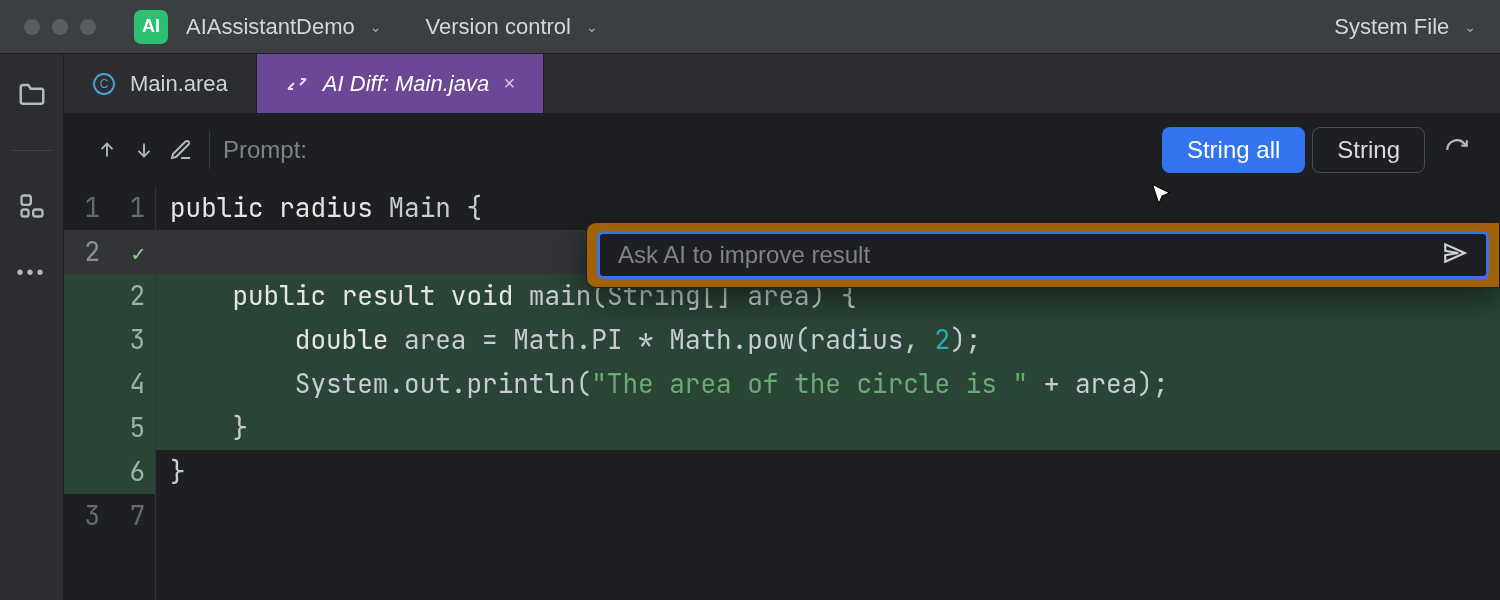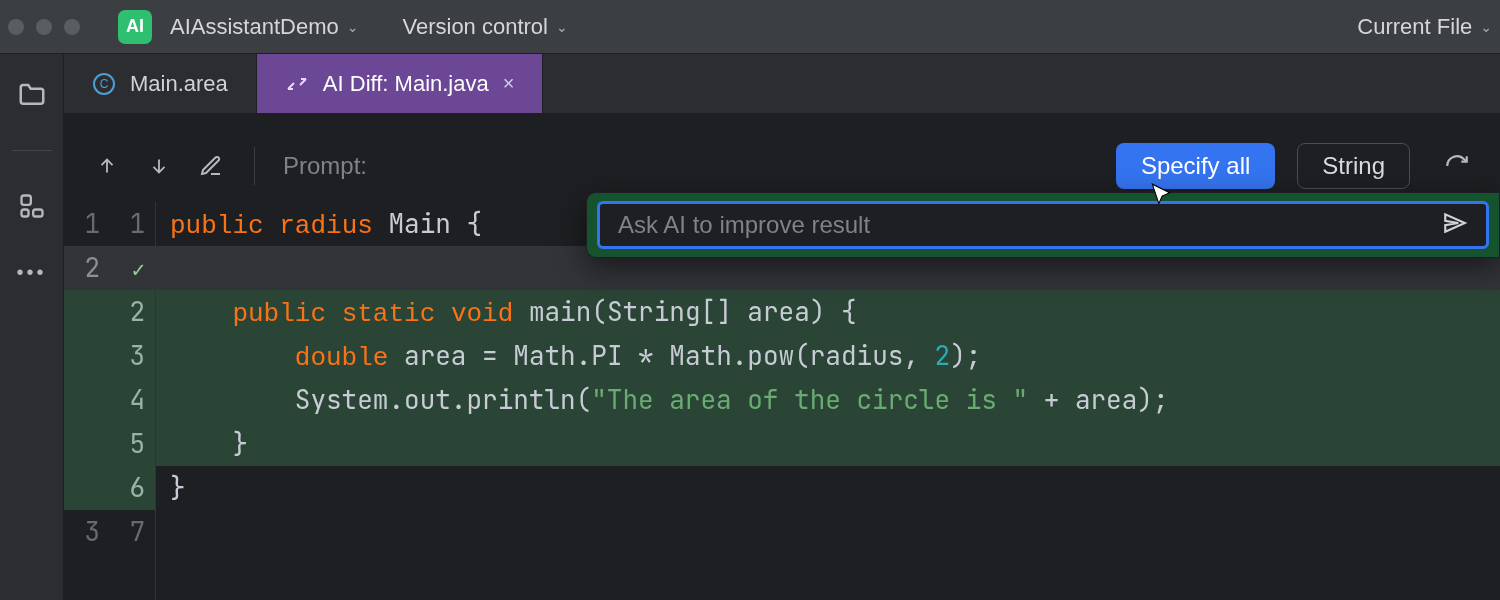--- a/index.html
+++ b/index.html
@@ -9,34 +9,34 @@
     font-family: -apple-system, "Segoe UI", sans-serif;
     color: #cdd0d6;
     font-size: 20px;
   }
 
   
   .titlebar {
     height: 54px;
     display: flex;
     align-items: center;
-    padding: 0 8px;
+    padding: 0 24px;
     gap: 18px;
     background: #3c3f41;
     border-bottom: 1px solid #1e1f22;
   }
   .traffic { display: flex; gap: 12px; align-items: center; margin-right: 20px; }
   .dot { width: 16px; height: 16px; border-radius: 50%; background: #5a5d62; }
   .app-badge {
     width: 34px; height: 34px; border-radius: 7px;
     background: #2fbf71; color: #fff;
     display: flex; align-items: center; justify-content: center;
     font-weight: 700; font-size: 18px;
   }
-  .tb-item { display: flex; align-items: center; gap: 8px; color: #d4d6da; font-size: 22px; }
+  .tb-item { display: flex; align-items: center; gap: 15px; color: #d4d6da; font-size: 22px; }
   .chev { font-size: 14px; opacity: .7; }
   .tb-spacer { flex: 1; }
 
   
   .main {
     display: flex;
     height: calc(100% - 54px);
     background: #1e1f22;
   }
   .sidebar {
@@ -56,30 +56,29 @@
   .tabs {
     display: flex; align-items: stretch; height: 60px;
     background: #2b2d30;
     border-bottom: 1px solid #1e1f22;
   }
   .tab {
     display: flex; align-items: center; gap: 14px;
     padding: 0 28px; font-size: 22px; color: #cfd2d8;
     border-right: 1px solid #1e1f22;
   }
-  .tab.active { background: #6b4795; color: #fff; }
+  .tab.active { background: #6b4795; color: #fff; font-style: italic; }
   .tab-ico { display:flex; align-items:center; justify-content:center; }
   .close-x { font-size: 20px; color: #d8cbe9; }
 
   
   .diffbar {
-    display: flex; align-items: center; gap: 22px;
+    display: flex; align-items: center; gap: 7px;
     padding: 0 28px; height: 72px;
     background: #1e1f22;
-    margin-top: 16px;
   }
   .ic-btn { color: #b4b8bf; display:flex; align-items:center; justify-content:center; width: 30px; height: 30px; }
   .vbar { width: 1px; height: 38px; background: #3a3d42; margin: 0 6px; }
   .prompt-label { color: #7d828b; font-size: 24px; }
   .prompt-text  { color: #d8dade; font-size: 24px; }
   .flex1 { flex: 1; }
   .btn {
     height: 46px; padding: 0 24px; border-radius: 8px;
     display: flex; align-items: center; font-size: 24px;
     border: 1px solid transparent; cursor: pointer;
@@ -95,33 +94,33 @@
   .grow { height: 44px; line-height: 44px; padding-right: 10px; }
   .grow.added { background: #2a4436; color: #99b3a6; }
   .grow.hl { background: #323438; color: #8b8f97; }
   .check { color: #8bd39c; font-size: 22px; }
 
   .codecol { flex: 1; }
   .cline { height: 44px; line-height: 44px; padding-left: 14px; white-space: pre; }
   .cline.added { background: #2a4436; }
   .cline.hl { background: #323438; }
 
-  .tk-kw  { color: #f97316; font-family: Liberation Mono, monospace; }
+  .tk-kw  { color: #e5e5e5; }
   .tk-id  { color: #c7ccd4; }
   .tk-fn  { color: #c7ccd4; }
   .tk-num { color: #2aabb8; }
   .tk-str { color: #6aab73; }
   .tk-pn  { color: #c7ccd4; }
 
   
   .ask-popup {
     position: absolute;
-    left: 522px; right: 0; top: 138px;
+    left: 522px; right: 0; top: 168px;
     height: 66px;
-    background: #14532d;
+    background: #a16207;
     border: 1px solid #1e1f22;
     border-radius: 10px 0 0 10px;
     box-shadow: 0 10px 30px rgba(0,0,0,.5);
     display: flex; align-items: flex-end; padding: 8px 10px;
   }
   .ask-input {
     flex: 1; height: 100%;
     background: #1e1f22;
     border: 3px solid #3574f0;
     border-radius: 6px;
@@ -154,21 +153,21 @@
   <div class="tb-item">
     <span>AIAssistantDemo</span>
     <span class="chev">⌄</span>
   </div>
   <div class="tb-item" style="margin-left:26px;">
     <span>Version control</span>
     <span class="chev">⌄</span>
   </div>
   <div class="tb-spacer"></div>
   <div class="tb-item">
-    <span>Current File</span>
+    <span>System File</span>
     <span class="chev">⌄</span>
   </div>
 </div>
 
 <div class="main">
 
   <div class="sidebar">
     <div class="sb-icon">
       <svg width="30" height="30" viewBox="0 0 24 24" fill="none" stroke="currentColor" stroke-width="2">
           <path d="M3 6a2 2 0 0 1 2-2h4l2 3h8a2 2 0 0 1 2 2v8a2 2 0 0 1-2 2H5a2 2 0 0 1-2-2V6z"></path>
@@ -227,21 +226,21 @@
       <div class="ic-btn">
         <svg width="24" height="24" viewBox="0 0 24 24" fill="none" stroke="currentColor" stroke-width="2">
             <path d="M12 20h9"></path>
             <path d="M16.5 3.5a2.1 2.1 0 1 1 3 3L7 19l-4 1 1-4 12.5-12.5z"></path>
           </svg>
       </div>
       <div class="vbar"></div>
       <span class="prompt-label">Prompt:</span>
       <div class="flex1"></div>
       <div class="btn btn-primary">
-        <span>Specify all</span>
+        <span>String all</span>
       </div>
       <div class="btn btn-secondary">
         <span>String</span>
       </div>
       <div class="ic-btn" style="margin-left:10px;">
         <svg width="26" height="26" viewBox="0 0 24 24" fill="none" stroke="currentColor" stroke-width="2">
             <path d="M3 12a9 9 0 0 1 15.5-6.3L21 8"></path>
             <path d="M21 3v5h-5"></path>
           </svg>
       </div>
@@ -266,21 +265,21 @@
             <div class="grow added">3</div>
             <div class="grow added">4</div>
             <div class="grow added">5</div>
             <div class="grow added">6</div>
             <div class="grow ">7</div>
           </div>
       </div>
       <div class="codecol" id="codecol">
           <div class="cline "><span class="tk-kw">public</span> <span class="tk-kw">radius</span> <span class="tk-id">Main</span> <span class="tk-pn">{</span></div>
           <div class="cline hl"></div>
-          <div class="cline added">    <span class="tk-kw">public</span> <span class="tk-kw">static</span> <span class="tk-kw">void</span> <span class="tk-fn">main</span><span class="tk-pn">(</span><span class="tk-id">String</span><span class="tk-pn">[]</span> <span class="tk-id">area</span><span class="tk-pn">)</span> <span class="tk-pn">{</span></div>
+          <div class="cline added">    <span class="tk-kw">public</span> <span class="tk-kw">result</span> <span class="tk-kw">void</span> <span class="tk-fn">main</span><span class="tk-pn">(</span><span class="tk-id">String</span><span class="tk-pn">[]</span> <span class="tk-id">area</span><span class="tk-pn">)</span> <span class="tk-pn">{</span></div>
           <div class="cline added">        <span class="tk-kw">double</span> <span class="tk-id">area</span> <span class="tk-pn">=</span> <span class="tk-id">Math</span><span class="tk-pn">.</span><span class="tk-id">PI</span> <span class="tk-pn">*</span> <span class="tk-id">Math</span><span class="tk-pn">.</span><span class="tk-fn">pow</span><span class="tk-pn">(</span><span class="tk-id">radius</span><span class="tk-pn">,</span> <span class="tk-num">2</span><span class="tk-pn">)</span><span class="tk-pn">;</span></div>
           <div class="cline added">        <span class="tk-id">System</span><span class="tk-pn">.</span><span class="tk-id">out</span><span class="tk-pn">.</span><span class="tk-fn">println</span><span class="tk-pn">(</span><span class="tk-str">"The area of the circle is "</span> <span class="tk-pn">+</span> <span class="tk-id">area</span><span class="tk-pn">)</span><span class="tk-pn">;</span></div>
           <div class="cline added">    <span class="tk-pn">}</span></div>
           <div class="cline "><span class="tk-pn">}</span></div>
         </div>
     </div>
 
     <div class="ask-popup">
       <div class="ask-input">
         <input type="text" placeholder="Ask AI to improve result" style="">

